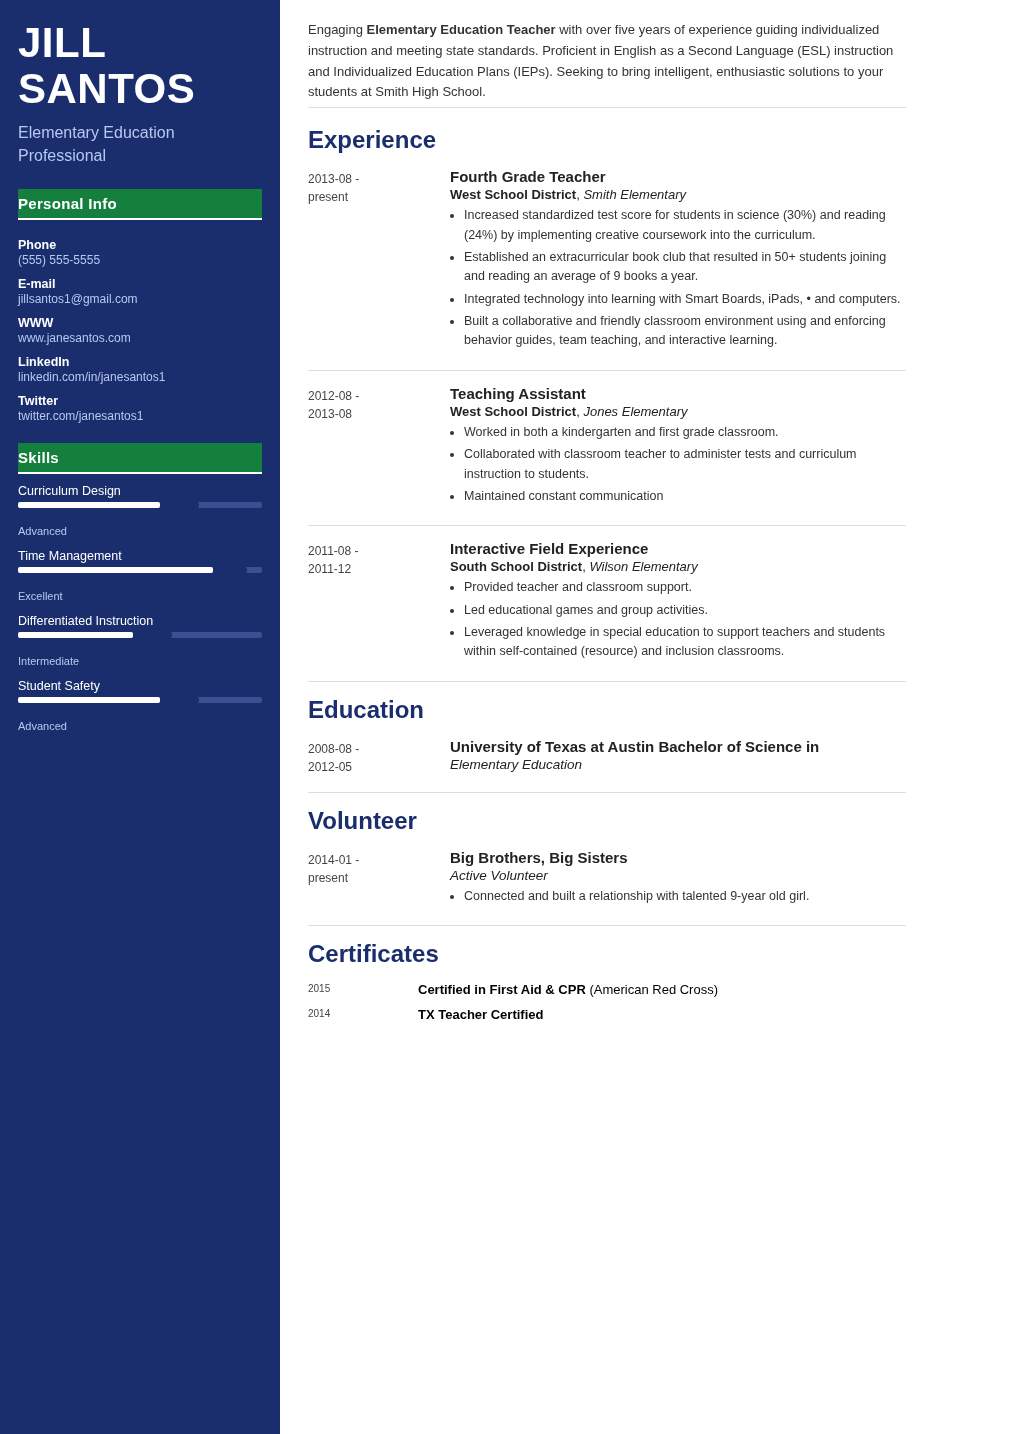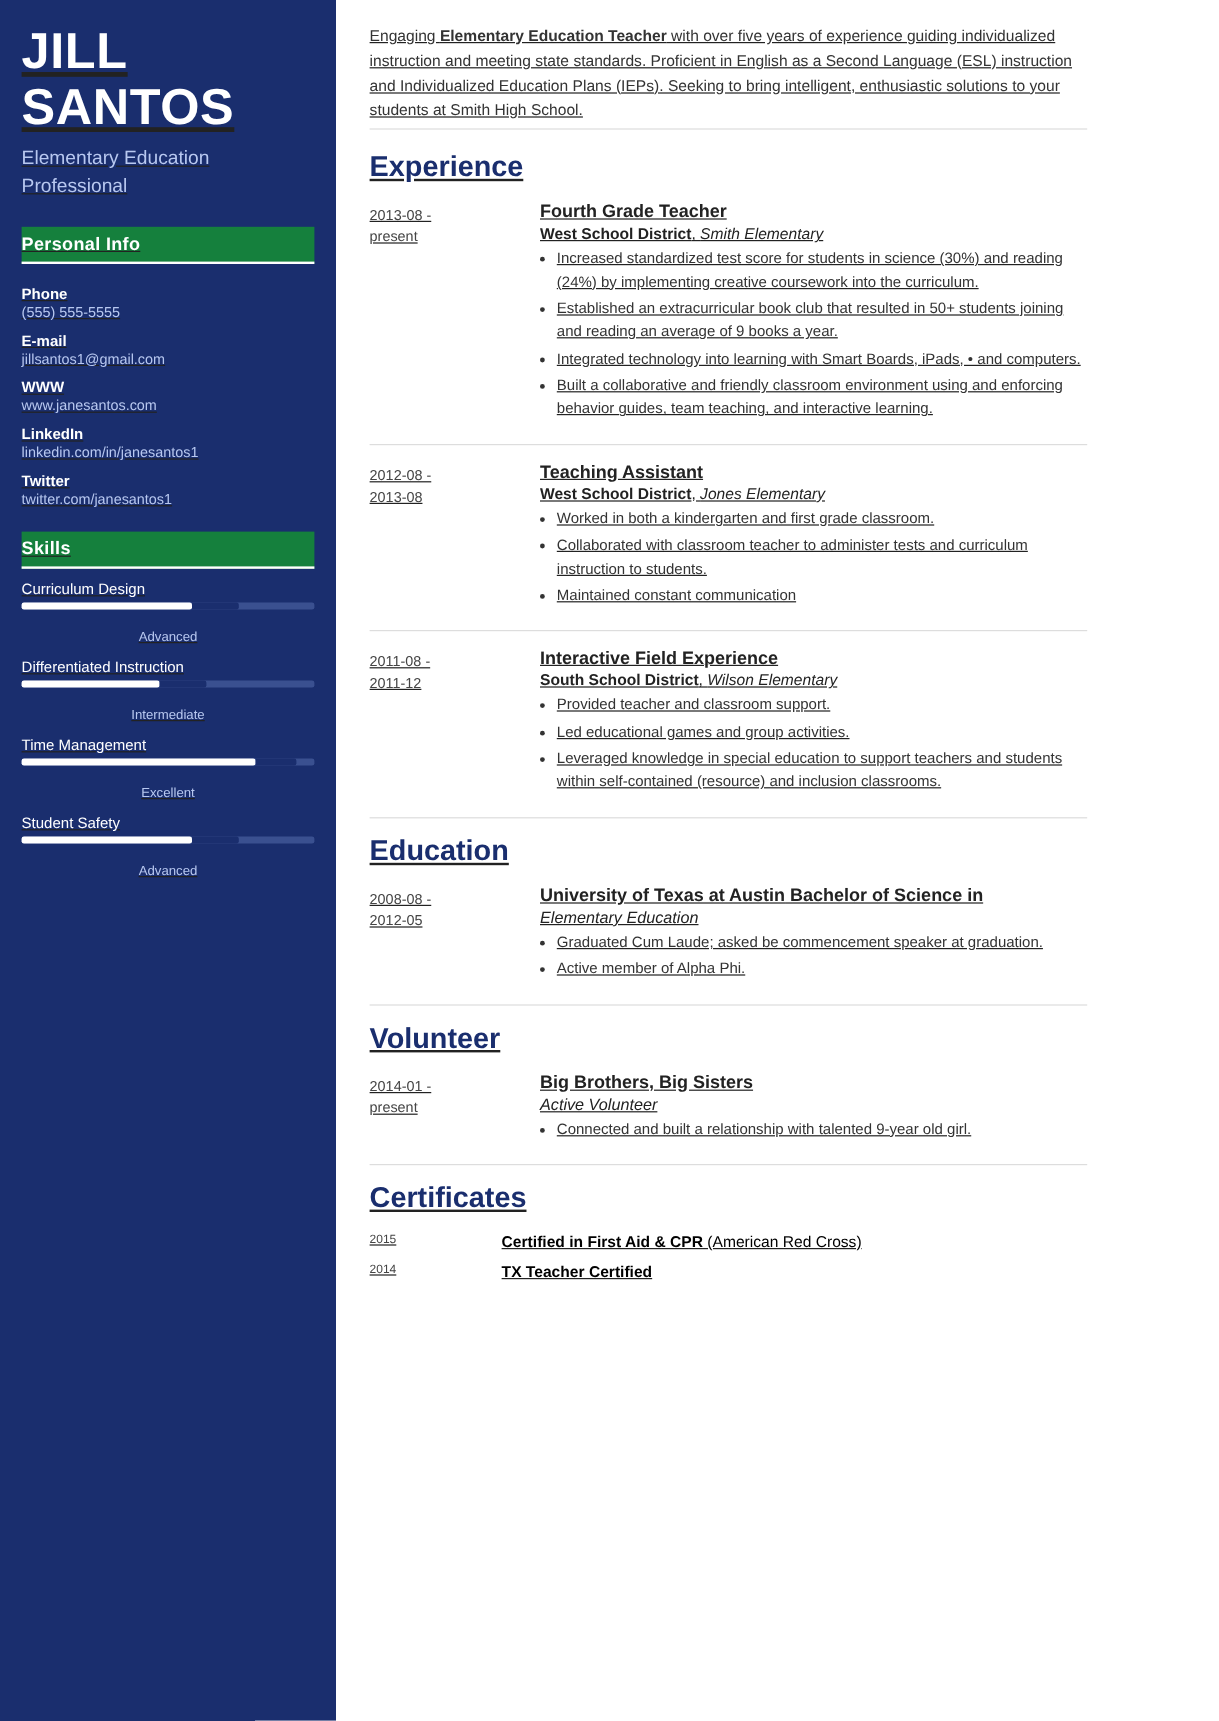--- a/index.html
+++ b/index.html
@@ -8,21 +8,20 @@
       font-size: 13px;
       background: #fff;
       color: #222;
       width: 1016px;
       min-height: 1434px;
     }
     .resume {
       display: flex;
       width: 936px;
       min-height: 1434px;
-      text-decoration: underline;
     }
     
     .sidebar {
       width: 280px;
       min-width: 280px;
       background: #1a2e6e;
       color: #fff;
       padding: 20px 18px 30px 18px;
       display: flex;
       flex-direction: column;
@@ -94,21 +93,21 @@
     .skill-bar-accent {
       height: 6px;
       background: #1a2e6e;
       border-radius: 0 2px 2px 0;
       position: absolute;
       top: 0;
     }
     .skill-level {
       font-size: 11px;
       color: #b8c8f0;
-      text-align: center;
+      text-align: left;
       margin-top: 17px;
     }
     
     .main {
       flex: 1;
       padding: 20px 30px 30px 28px;
       background: #fff;
     }
     .summary-text {
       font-size: 13px;
@@ -242,35 +241,35 @@
       <div class="skill-item">
         <div class="skill-name">Curriculum Design</div>
         <div class="skill-bar-container">
           <div class="skill-bar-fill" style="width:58%"></div>
           <div class="skill-bar-accent" style="left:58%;width:16%"></div>
         </div>
         <div class="skill-level">Advanced</div>
       </div>
 
       <div class="skill-item">
+        <div class="skill-name">Time Management</div>
+        <div class="skill-bar-container">
+          <div class="skill-bar-fill" style="width:80%"></div>
+          <div class="skill-bar-accent" style="left:80%;width:14%"></div>
+        </div>
+        <div class="skill-level">Excellent</div>
+      </div>
+
+      <div class="skill-item">
         <div class="skill-name">Differentiated Instruction</div>
         <div class="skill-bar-container">
           <div class="skill-bar-fill" style="width:47%"></div>
           <div class="skill-bar-accent" style="left:47%;width:16%"></div>
         </div>
         <div class="skill-level">Intermediate</div>
-      </div>
-
-      <div class="skill-item">
-        <div class="skill-name">Time Management</div>
-        <div class="skill-bar-container">
-          <div class="skill-bar-fill" style="width:80%"></div>
-          <div class="skill-bar-accent" style="left:80%;width:14%"></div>
-        </div>
-        <div class="skill-level">Excellent</div>
       </div>
 
       <div class="skill-item">
         <div class="skill-name">Student Safety</div>
         <div class="skill-bar-container">
           <div class="skill-bar-fill" style="width:58%"></div>
           <div class="skill-bar-accent" style="left:58%;width:16%"></div>
         </div>
         <div class="skill-level">Advanced</div>
       </div>
@@ -340,24 +339,20 @@
 
     <div class="section-title">Education</div>
 
     <div class="entry">
       <div class="entry-date">2008-08 -<br>2012-05</div>
       <div class="entry-content">
         <div class="entry-title">
           <strong>University of Texas at Austin</strong><span> Bachelor of Science in</span>
         </div>
         <div class="edu-italic">Elementary Education</div>
-        <ul class="entry-bullets">
-          <li>Graduated Cum Laude; asked be commencement speaker at graduation.</li>
-          <li>Active member of Alpha Phi.</li>
-        </ul>
       </div>
     </div>
 
     <hr class="section-divider">
 
     <div class="section-title">Volunteer</div>
 
     <div class="entry">
       <div class="entry-date">2014-01 -<br>present</div>
       <div class="entry-content">

